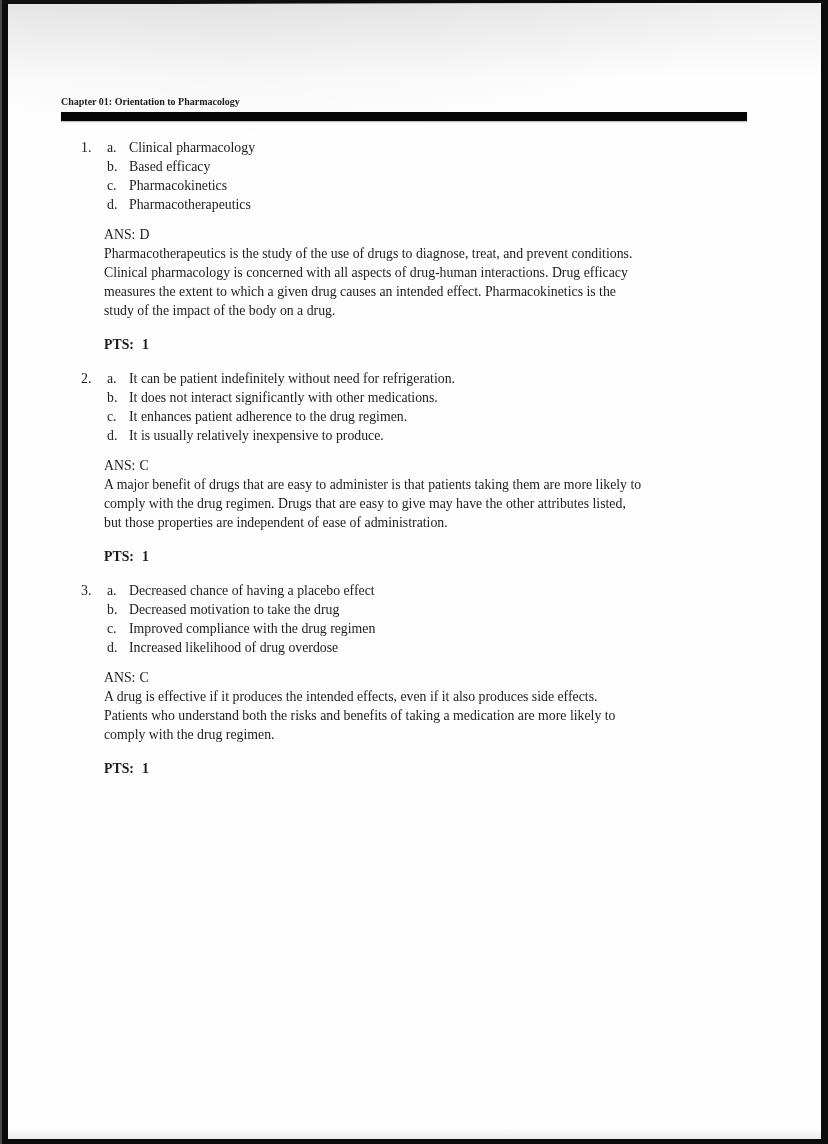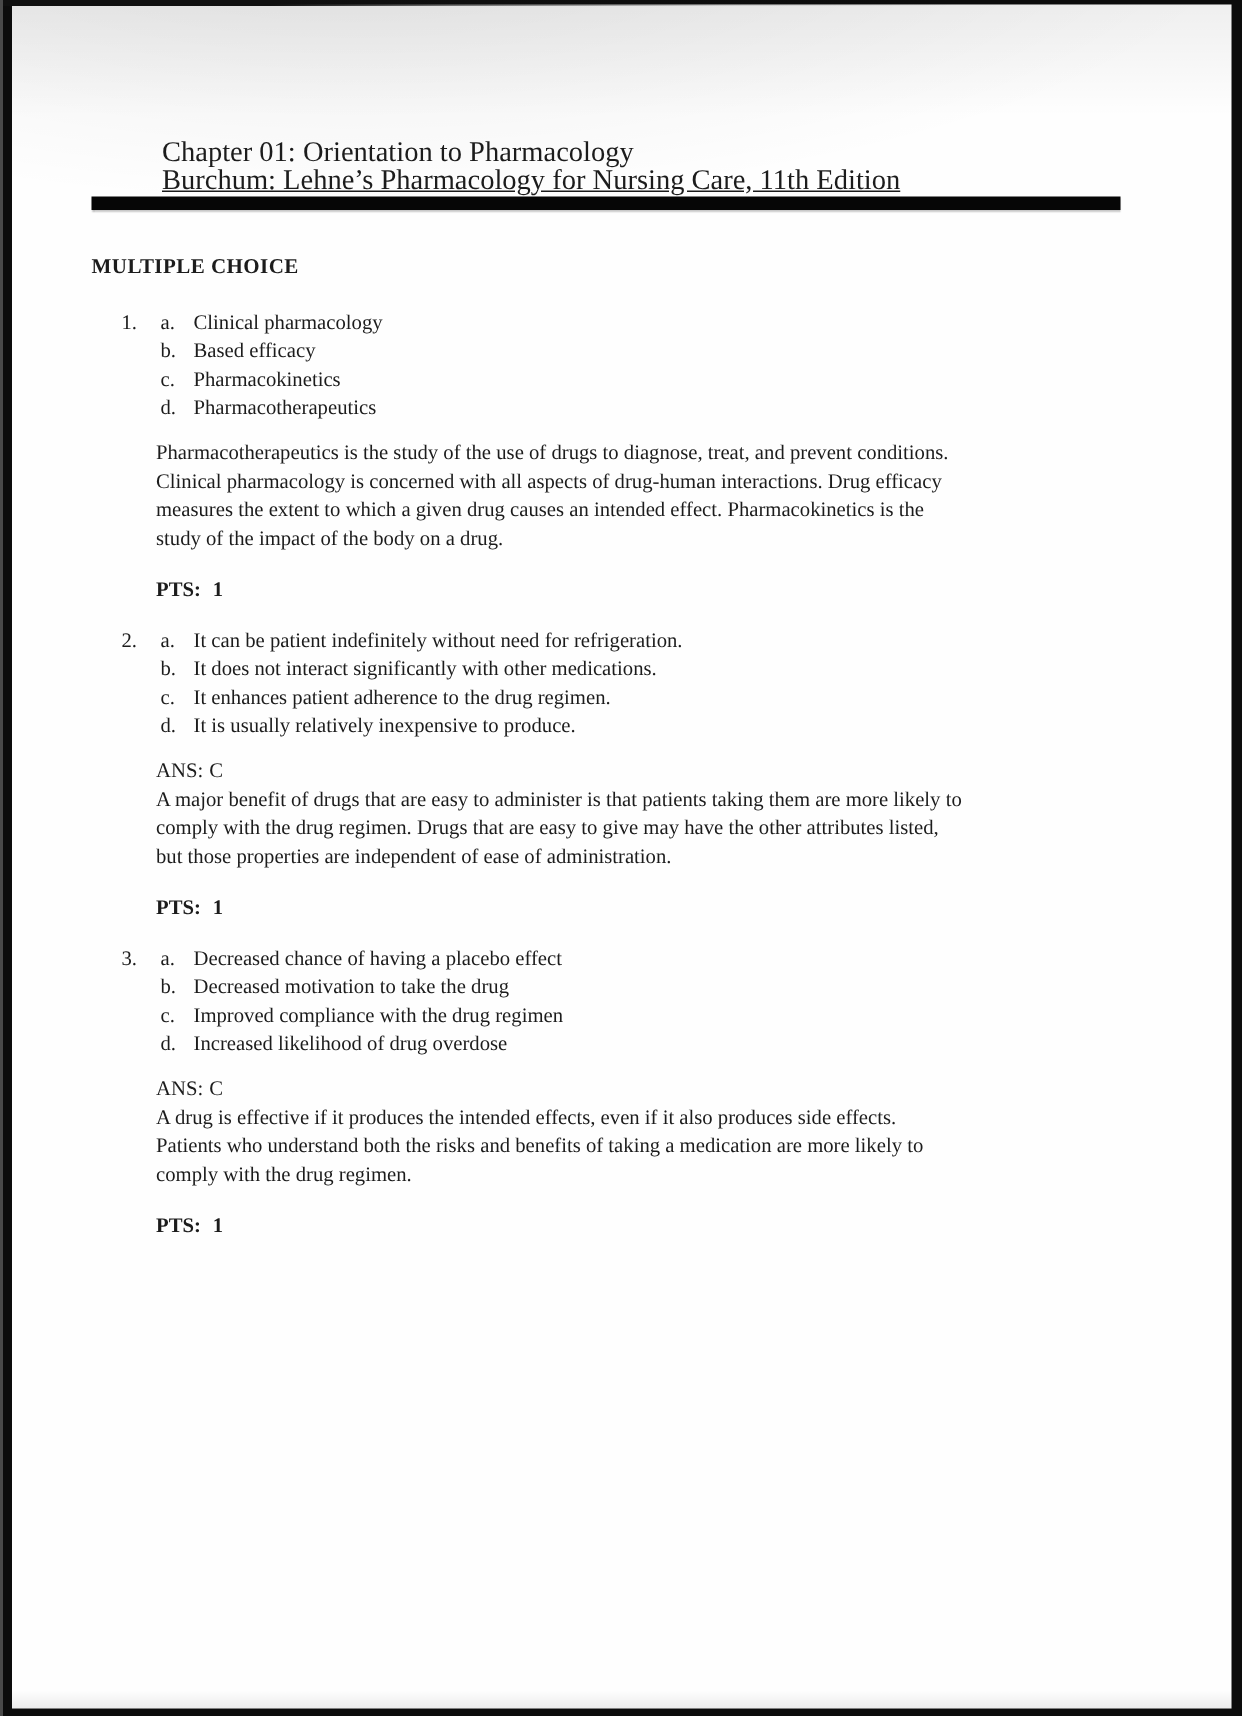--- a/index.html
+++ b/index.html
@@ -41,21 +41,21 @@
   .top-edge{
     position:absolute;left:0;top:0;height:4px;width:640px;
     background:linear-gradient(90deg,#101010 0 180px,rgba(16,16,16,0.55) 300px,rgba(16,16,16,0.12) 480px,rgba(16,16,16,0) 100%);
     z-index:2;
   }
   .content{
     position:relative;
     padding:89px 74px 0 53px;
     font-size:13.8px;line-height:19px;
   }
-  .doc-header{font-weight:normal;font-size:19px;line-height:19px;margin-left:47px;}
+  .doc-header{font-weight:bold;font-size:10px;line-height:19px;}
   .doc-subtitle{text-decoration:underline;}
   .divider-bar{
     height:9px;background:#060606;margin-top:1px;
     box-shadow:0 1px 1px rgba(0,0,0,0.25);
   }
   .section-label{
     font-weight:bold;font-size:14px;letter-spacing:0.3px;
     margin-top:29px;
   }
   .question{display:flex;margin-top:15px;}
@@ -75,25 +75,23 @@
 </head>
 <body>
 
 <div class="frame">
   <div class="top-edge"></div>
   <div class="page">
     <div class="content">
 
       <div class="doc-header">
         <div>Chapter 01: Orientation to Pharmacology</div>
-        <div class="doc-subtitle">Burchum: Lehne’s Pharmacology for Nursing Care, 11th Edition</div>
       </div>
       <div class="divider-bar"></div>
 
-      <div class="section-label">MULTIPLE CHOICE</div>
 
       <div class="question first">
         <div class="qnum">1.</div>
         <div class="qbody">
           <div class="option">
             <div class="optletter">a.</div>
             <div class="opttext">Clinical pharmacology</div>
           </div>
           <div class="option">
             <div class="optletter">b.</div>
@@ -101,20 +99,21 @@
           </div>
           <div class="option">
             <div class="optletter">c.</div>
             <div class="opttext">Pharmacokinetics</div>
           </div>
           <div class="option">
             <div class="optletter">d.</div>
             <div class="opttext">Pharmacotherapeutics</div>
           </div>
           <div class="answer-block">
+            <div class="answer-line"><span>ANS:</span><span class="ans-value">D</span></div>
             <div class="rationale">Pharmacotherapeutics is the study of the use of drugs to diagnose, treat, and prevent conditions.
 Clinical pharmacology is concerned with all aspects of drug-human interactions. Drug efficacy
 measures the extent to which a given drug causes an intended effect. Pharmacokinetics is the
 study of the impact of the body on a drug.</div>
           </div>
           <div class="pts-line"><span>PTS:</span><span class="pts-value">1</span></div>
         </div>
       </div>
 
       <div class="question">

